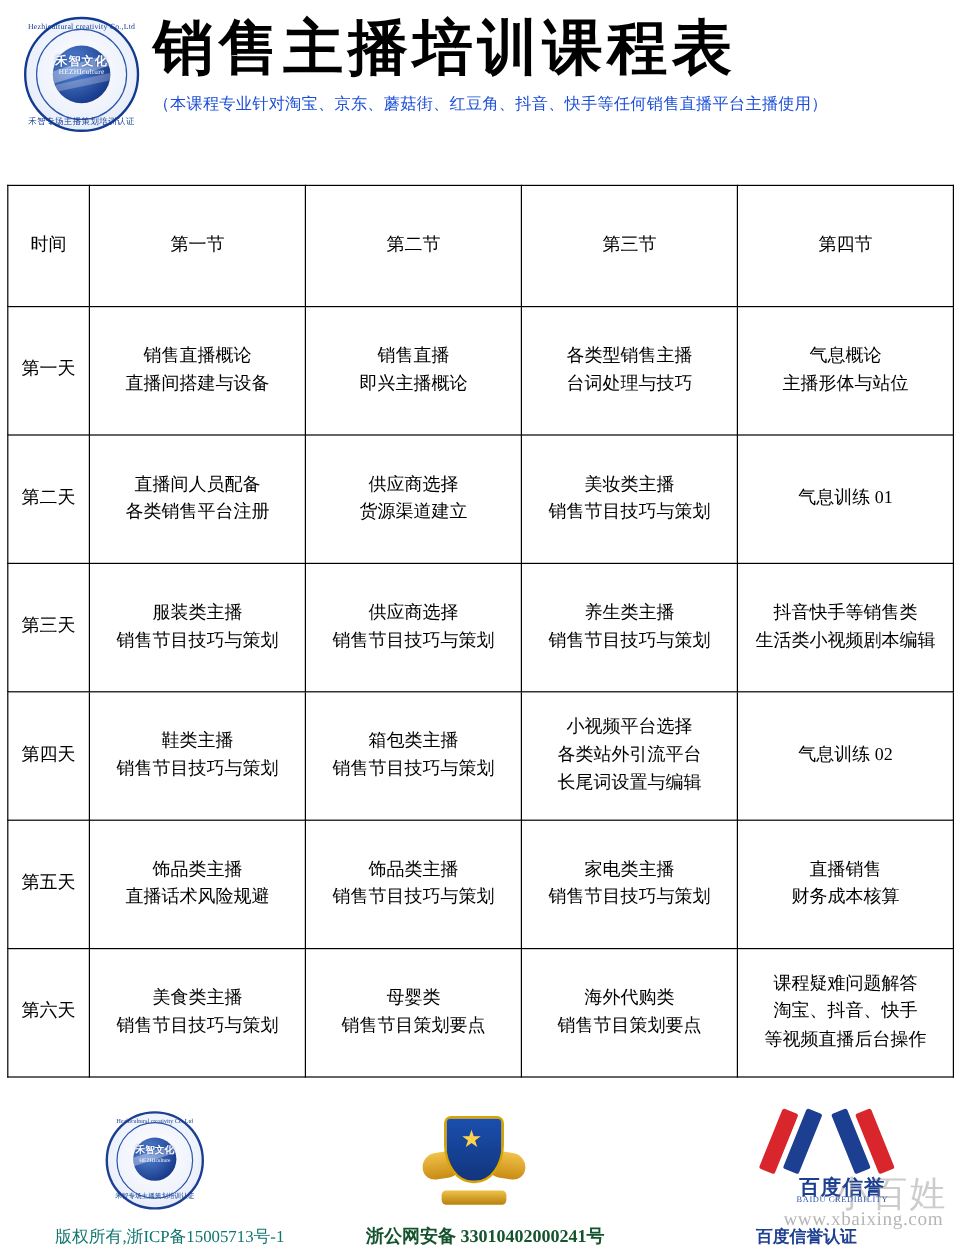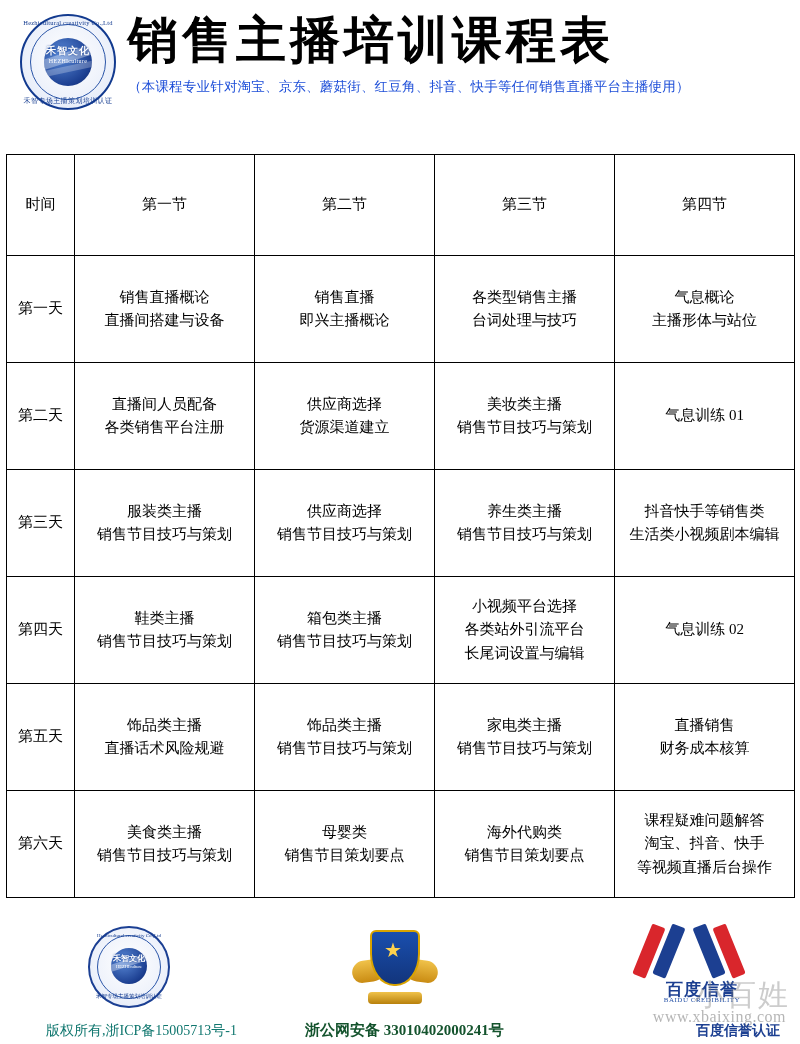--- a/index.html
+++ b/index.html
@@ -310,21 +310,21 @@
     text-align: center;
     font-size: 7px;
     color: #2a55a8;
     letter-spacing: .5px;
   }
   .baidu-caption {
     position: absolute;
     left: 630px;
     bottom: 4px;
     width: 150px;
-    text-align: right;
+    text-align: left;
     font-size: 14px;
     font-weight: bold;
     color: #1c3f91;
   }
 
   .watermark {
     position: absolute;
     right: 10px;
     bottom: 28px;
     font-size: 30px;

